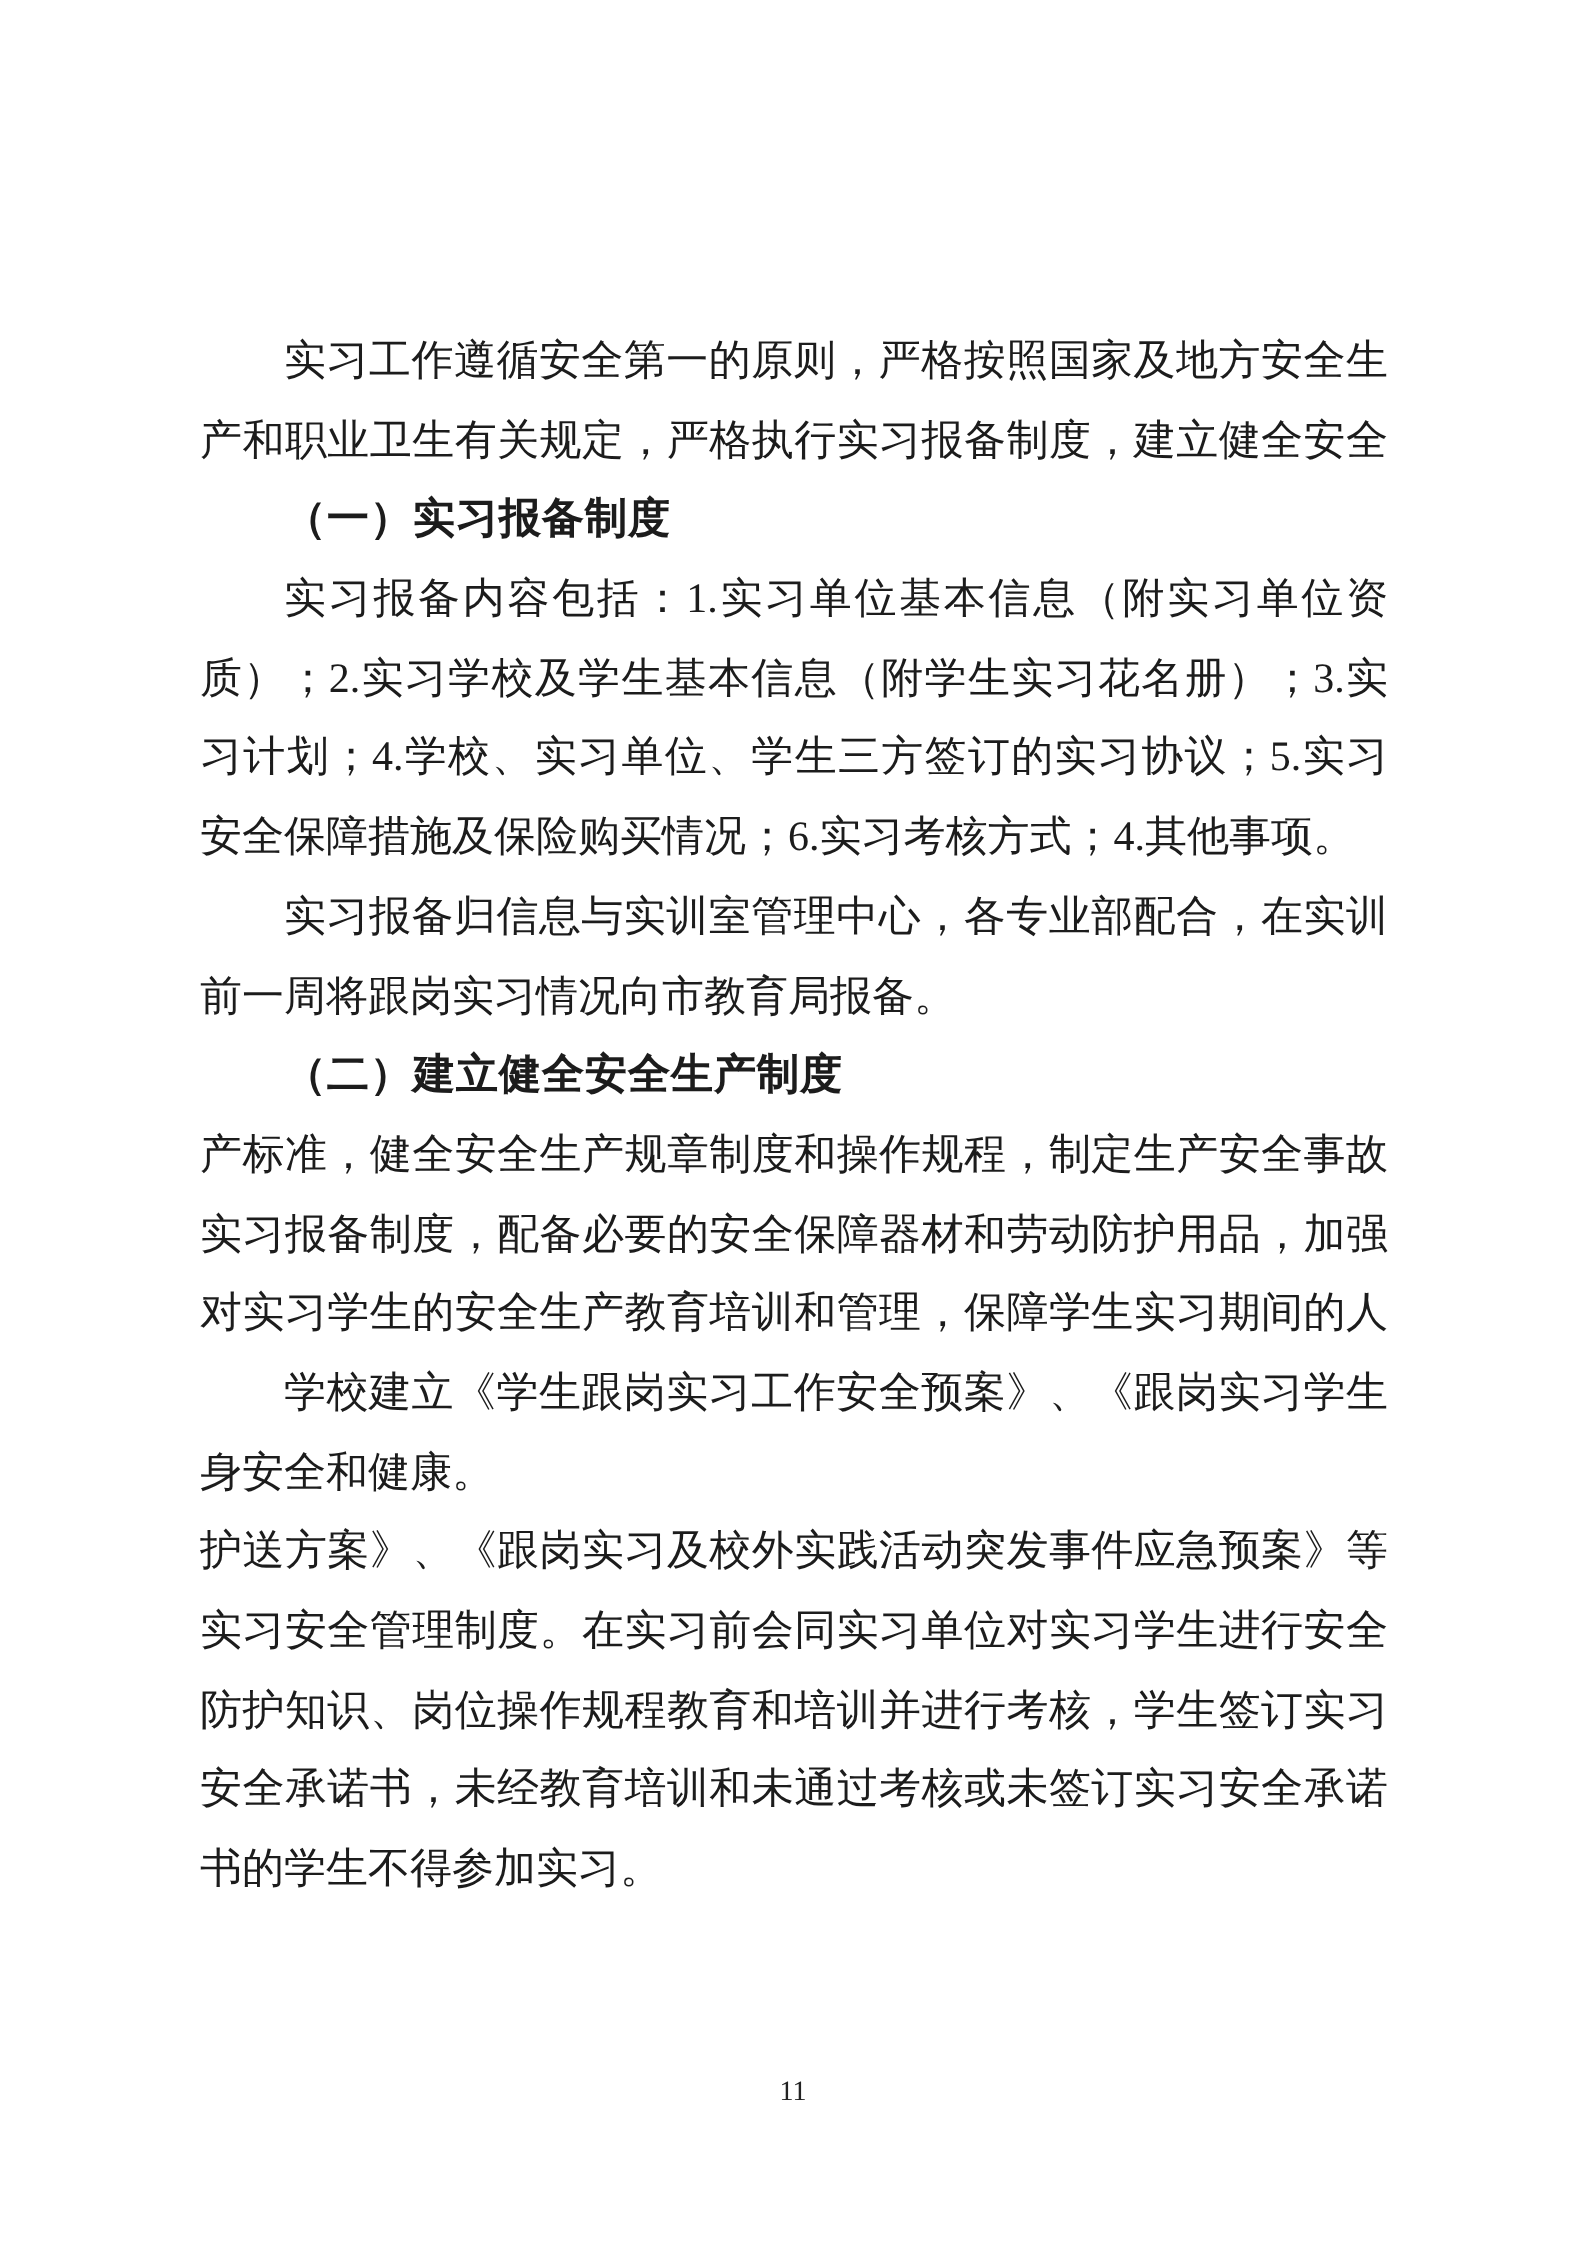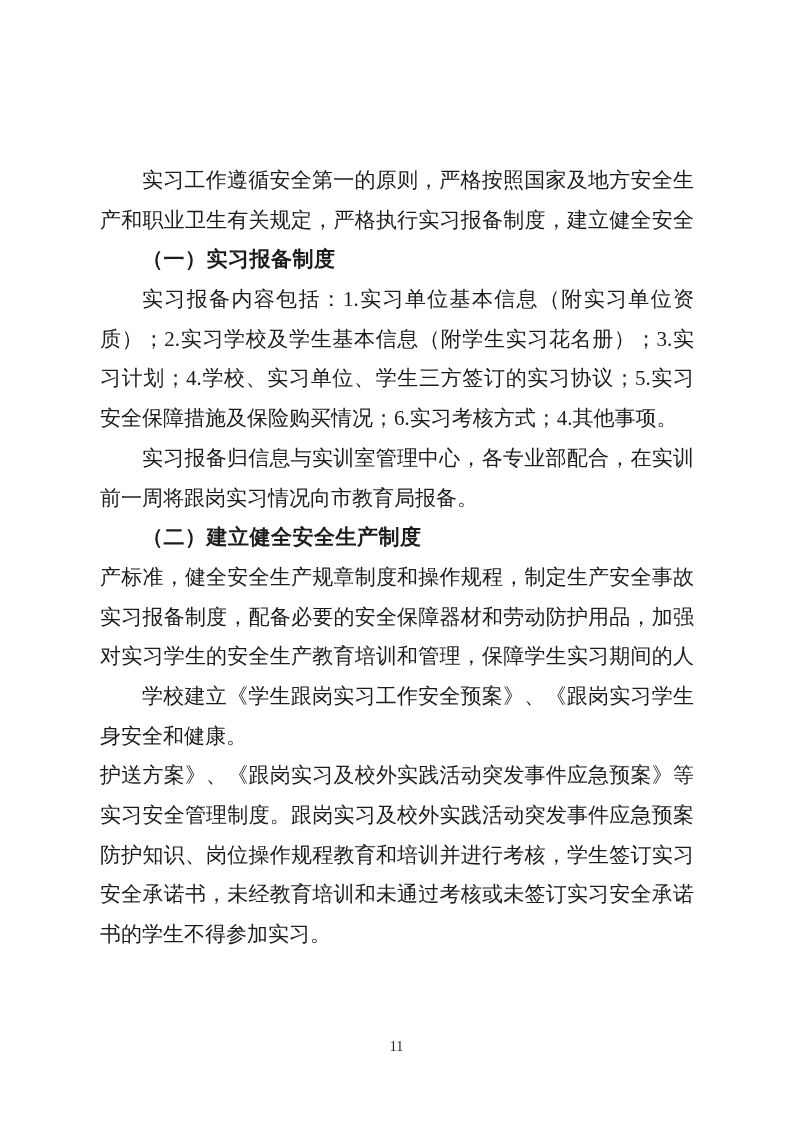--- a/index.html
+++ b/index.html
@@ -71,21 +71,21 @@
       <div class="line">安全保障措施及保险购买情况；6.实习考核方式；4.其他事项。</div>
       <div class="line indent just">实习报备归信息与实训室管理中心，各专业部配合，在实训</div>
       <div class="line">前一周将跟岗实习情况向市教育局报备。</div>
       <div class="line heading indent">（二）建立健全安全生产制度</div>
       <div class="line just">产标准，健全安全生产规章制度和操作规程，制定生产安全事故</div>
       <div class="line just">实习报备制度，配备必要的安全保障器材和劳动防护用品，加强</div>
       <div class="line just">对实习学生的安全生产教育培训和管理，保障学生实习期间的人</div>
       <div class="line indent just">学校建立《学生跟岗实习工作安全预案》、《跟岗实习学生</div>
       <div class="line">身安全和健康。</div>
       <div class="line just">护送方案》、《跟岗实习及校外实践活动突发事件应急预案》等</div>
-      <div class="line just">实习安全管理制度。跟岗实习及校外实践活动突发事件应急预案</div>
+      <div class="line just">实习安全管理制度。在实习前会同实习单位对实习学生进行安全</div>
       <div class="line just">防护知识、岗位操作规程教育和培训并进行考核，学生签订实习</div>
       <div class="line just">安全承诺书，未经教育培训和未通过考核或未签订实习安全承诺</div>
       <div class="line">书的学生不得参加实习。</div>
     </main>
   <footer class="page-footer">
     <span class="page-number">11</span>
   </footer>
 </div>
 
 </body></html>

